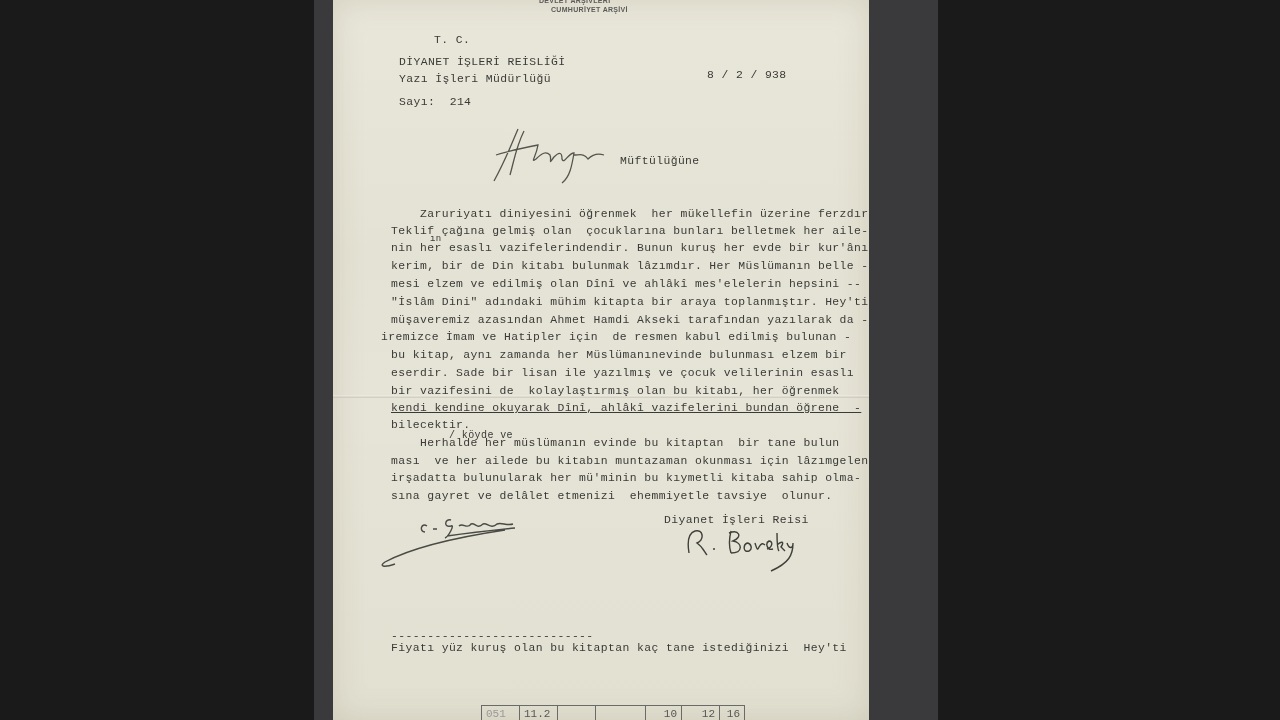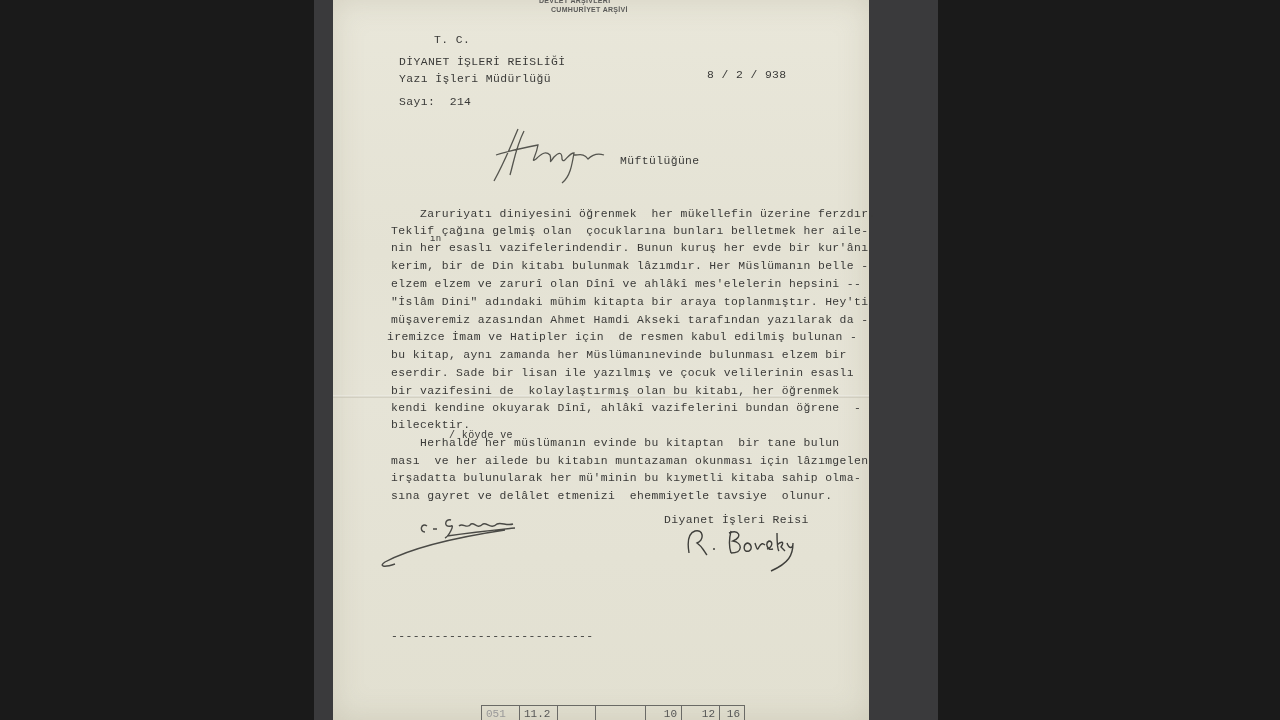--- a/index.html
+++ b/index.html
@@ -53,46 +53,47 @@
     <path d="M30 4 C24 18 18 34 6 56 M36 6 C28 22 26 36 22 50 M8 30 C20 26 40 22 50 20 C48 32 42 38 48 34 C54 28 58 26 62 30 C64 36 60 40 66 32 C72 26 74 28 74 34 C76 40 80 28 86 28 C84 40 82 52 74 58 M86 30 C92 30 96 28 100 34 C104 30 110 28 116 30" fill="none" stroke="#55554f" stroke-width="1.3"></path>
   </svg>
   <div class="tx" style="left:287px; top:156px;">Müftülüğüne</div>
 
   <div class="body-lines">
     <div class="tx" style="left:58px; top:209px;">    Zaruriyatı diniyesini öğrenmek  her mükellefin üzerine ferzdır.</div>
     <div class="tx" style="left:58px; top:226px;">Teklif çağına gelmiş olan  çocuklarına bunları belletmek her aile-</div>
     <div class="tx" style="left:97px; top:235px; font-size:9px;">ın</div>
     <div class="tx" style="left:58px; top:243px;">nin her esaslı vazifelerindendir. Bunun kuruş her evde bir kur'ânı</div>
     <div class="tx" style="left:58px; top:261px;">kerim, bir de Din kitabı bulunmak lâzımdır. Her Müslümanın belle -</div>
-    <div class="tx" style="left:58px; top:279px;">elzem elzem ve zarurî olan Dînî ve ahlâkî mes'elelerin hepsini --</div>
+    <div class="tx" style="left:58px; top:279px;">mesi elzem ve edilmiş olan Dînî ve ahlâkî mes'elelerin hepsini --</div>
     <div class="tx" style="left:58px; top:297px;">"İslâm Dini" adındaki mühim kitapta bir araya toplanmıştır. Hey'ti</div>
     <div class="tx" style="left:58px; top:315px;">müşaveremiz azasından Ahmet Hamdi Akseki tarafından yazılarak da -</div>
-    <div class="tx" style="left:54px; top:332px;">iremizce İmam ve Hatipler için  de resmen kabul edilmiş bulunan -</div>
+    <div class="tx" style="left:48px; top:332px;">iremizce İmam ve Hatipler için  de resmen kabul edilmiş bulunan -</div>
     <div class="tx" style="left:58px; top:350px;">bu kitap, aynı zamanda her Müslümanınevinde bulunması elzem bir</div>
     <div class="tx" style="left:58px; top:368px;text-align:center;">eserdir. Sade bir lisan ile yazılmış ve çocuk velilerinin esaslı</div>
     <div class="tx" style="left:58px; top:386px;">bir vazifesini de  kolaylaştırmış olan bu kitabı, her öğrenmek</div>
-    <div class="tx" style="left:58px; top:403px;">kendi kendine okuyarak Dînî, ahlâkî vazifelerini bundan öğrene  -</div>
+    <div class="tx" style="left:58px; top:403px;text-decoration:underline;">kendi kendine okuyarak Dînî, ahlâkî vazifelerini bundan öğrene  -</div>
     <div class="tx" style="left:58px; top:420px;">bilecektir.</div>
     <div class="tx" style="left:116px; top:431px; font-size:10px;">/ köyde ve</div>
     <div class="tx" style="left:58px; top:438px;">    Herhalde her müslümanın evinde bu kitaptan  bir tane bulun</div>
     <div class="tx" style="left:58px; top:456px;">ması  ve her ailede bu kitabın muntazaman okunması için lâzımgelen</div>
     <div class="tx" style="left:58px; top:473px;">irşadatta bulunularak her mü'minin bu kıymetli kitaba sahip olma-</div>
     <div class="tx" style="left:58px; top:491px;">sına gayret ve delâlet etmenizi  ehemmiyetle tavsiye  olunur.</div>
   </div>
 
   <svg class="hand" style="left:42px; top:512px;" width="150" height="60" viewBox="0 0 150 60">
     <path d="M52 14 C46 10 44 20 50 20 M58 17 L62 17 M76 8 C70 6 68 16 76 14 C80 12 74 24 70 26 M84 14 C88 10 92 18 96 12 C100 10 102 18 108 12 C112 10 116 18 122 12 C126 10 132 14 138 12 M72 24 C100 20 120 18 140 16 M130 18 C90 24 40 34 10 50 C4 54 8 56 20 52" fill="none" stroke="#4a4a46" stroke-width="1.4"></path>
   </svg>
 
   <div class="tx" style="left:331px; top:515px;">Diyanet İşleri Reisi</div>
   <svg class="hand" style="left:348px; top:525px;" width="120" height="50" viewBox="0 0 120 50">
     <path d="M8 28 C6 16 8 8 14 6 C22 4 24 14 16 18 C22 22 24 28 26 30 M32 24 L34 24 M50 6 C48 14 48 22 50 28 M48 8 C58 4 62 12 52 16 C62 18 62 28 50 28 M66 18 C62 20 62 28 68 26 C72 24 70 18 66 18 M74 18 C76 24 76 26 78 22 C80 18 82 18 84 20 M86 24 C92 22 92 16 88 16 C84 18 86 26 92 24 M96 8 C96 16 96 24 98 26 M96 20 C100 16 104 16 100 22 L104 26 M106 18 C108 24 112 24 112 18 C112 30 108 38 90 46" fill="none" stroke="#3f3f3b" stroke-width="1.4"></path>
   </svg>
 
   <div class="tx" style="left:58px; top:631px;">----------------------------</div>
+  <div class="tx" style="left:58px; top:643px;">Fiyatı yüz kuruş olan bu kitaptan kaç tane istediğinizi  Hey'ti</div>
 
   <div class="table-stub">
     <div class="cell" style="width:38px; color:#999;">051</div>
     <div class="cell" style="width:38px;">11.2</div>
     <div class="cell" style="width:38px;"></div>
     <div class="cell" style="width:50px;"></div>
     <div class="cell" style="width:36px; text-align:right;">10</div>
     <div class="cell" style="width:38px; text-align:right;">12</div>
     <div class="cell" style="width:24px; text-align:right;">16</div>
   </div>

